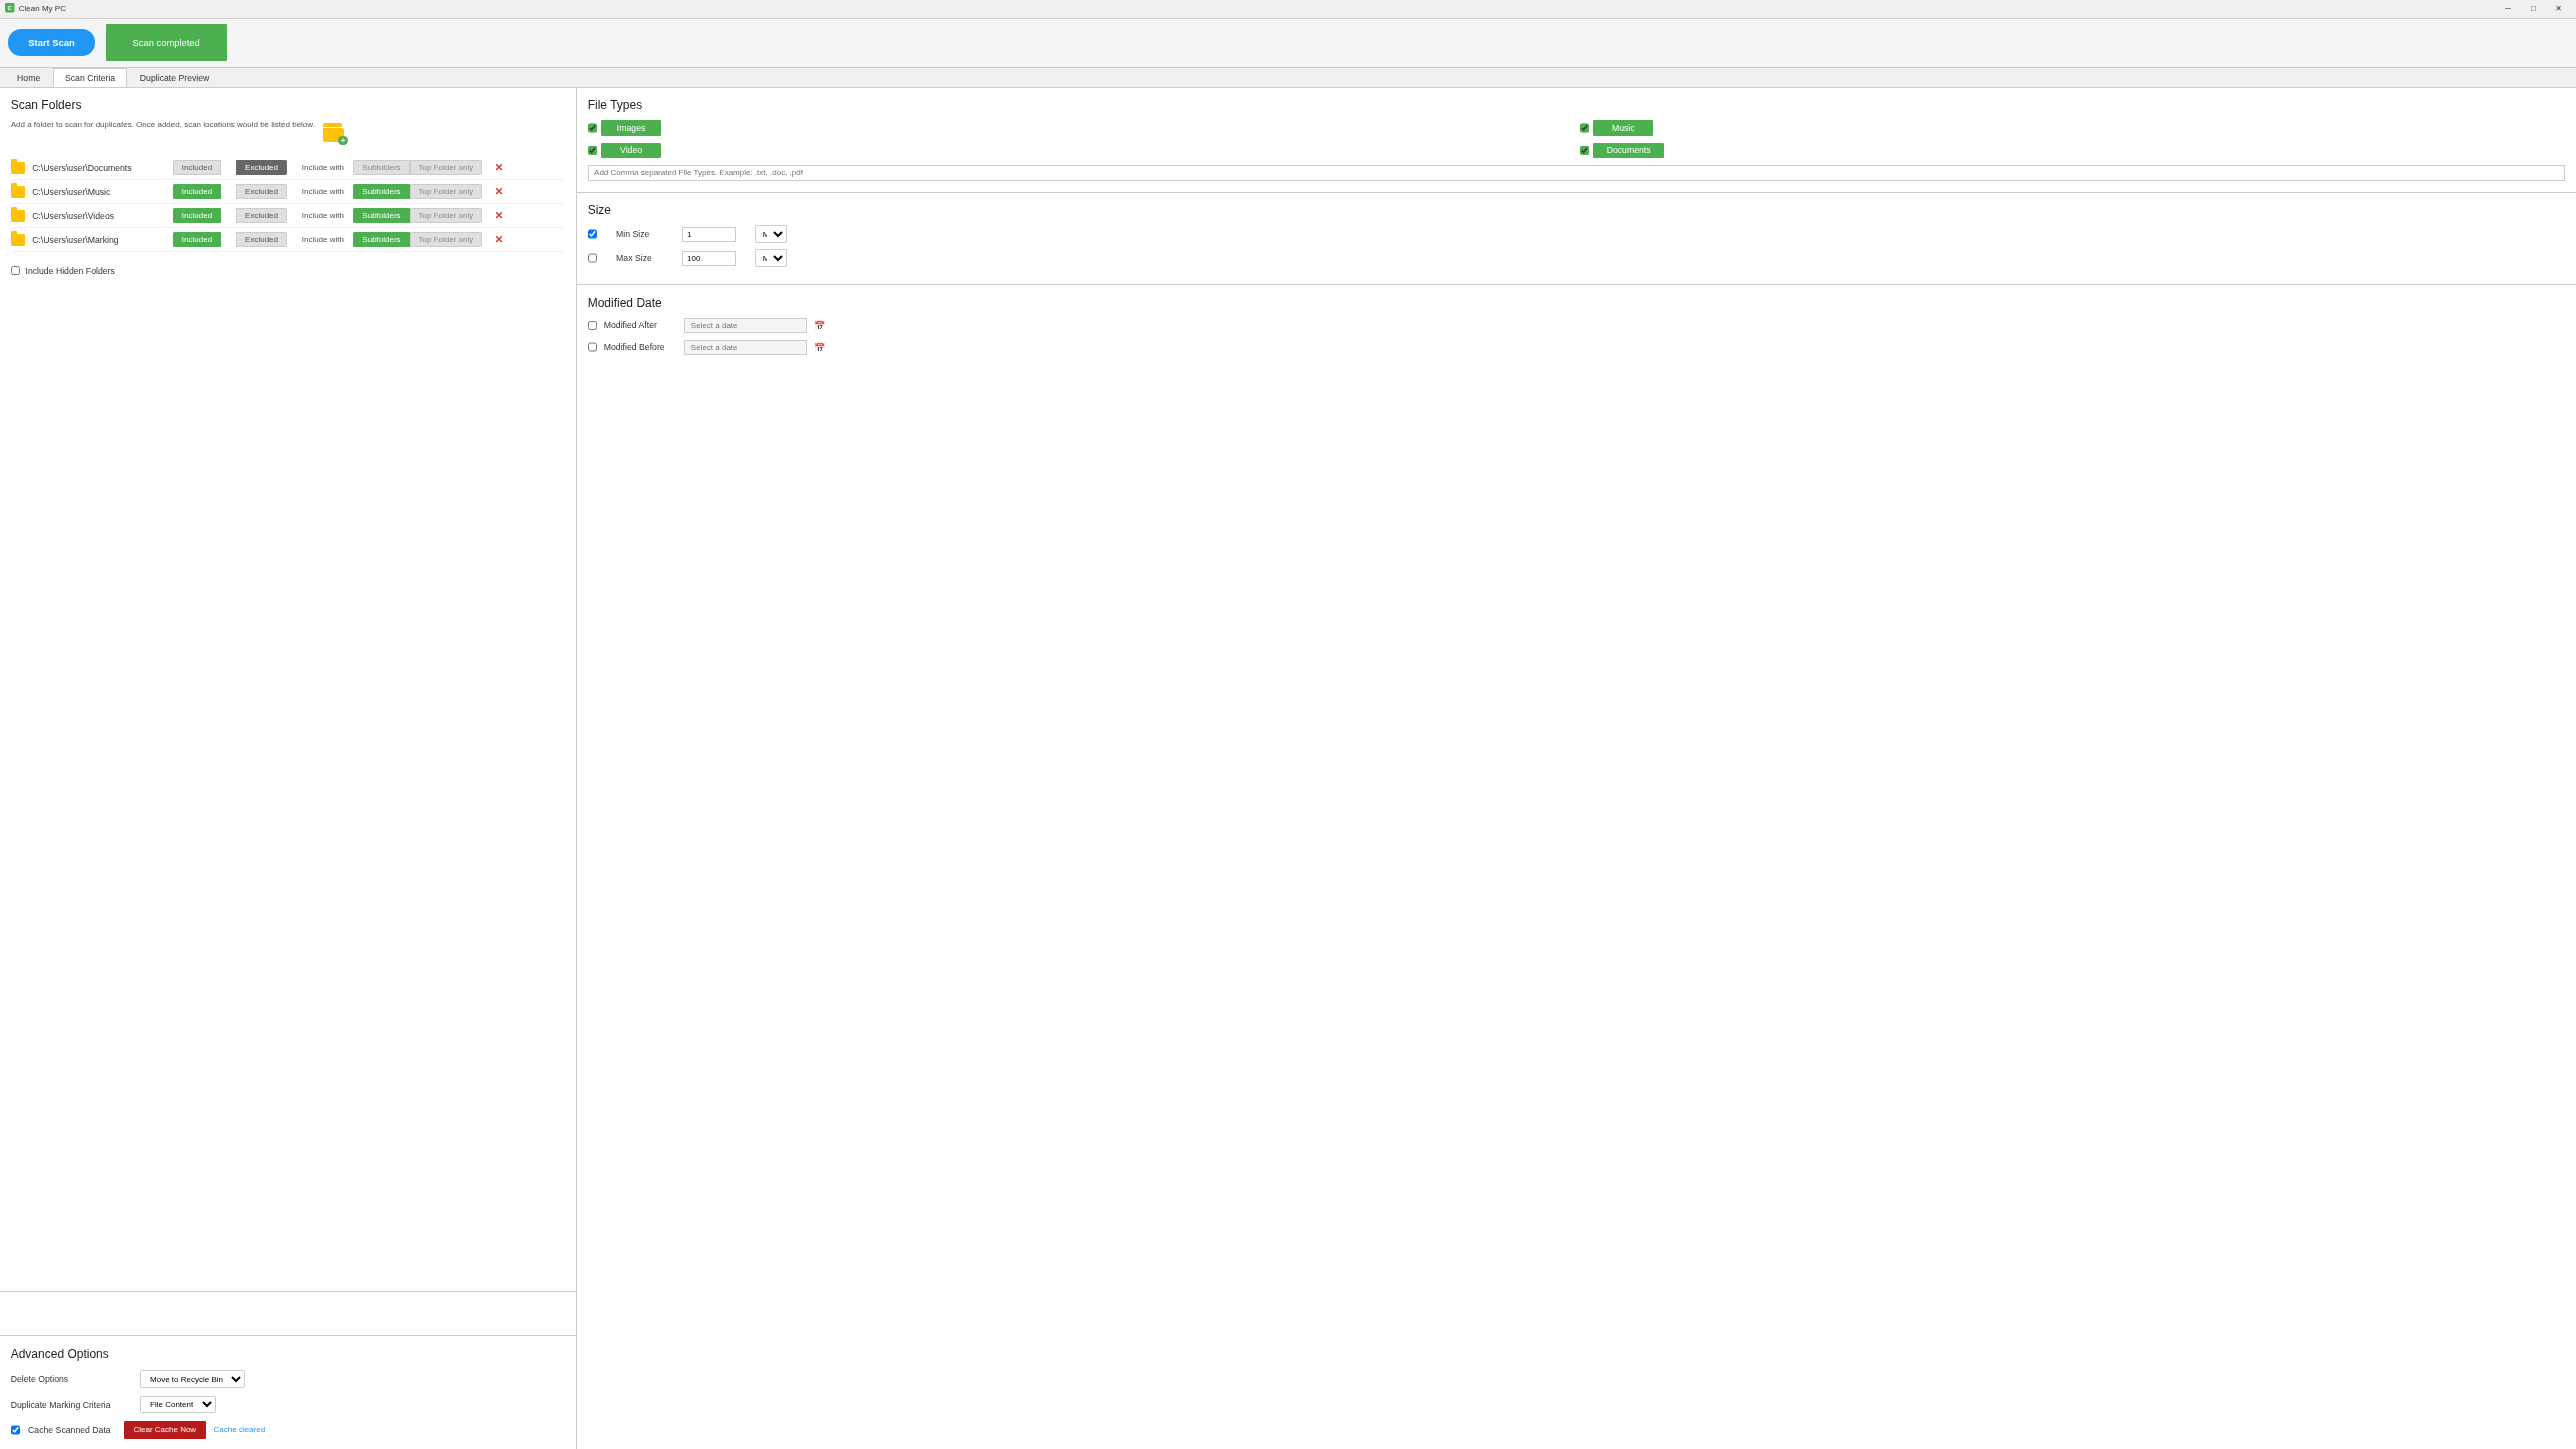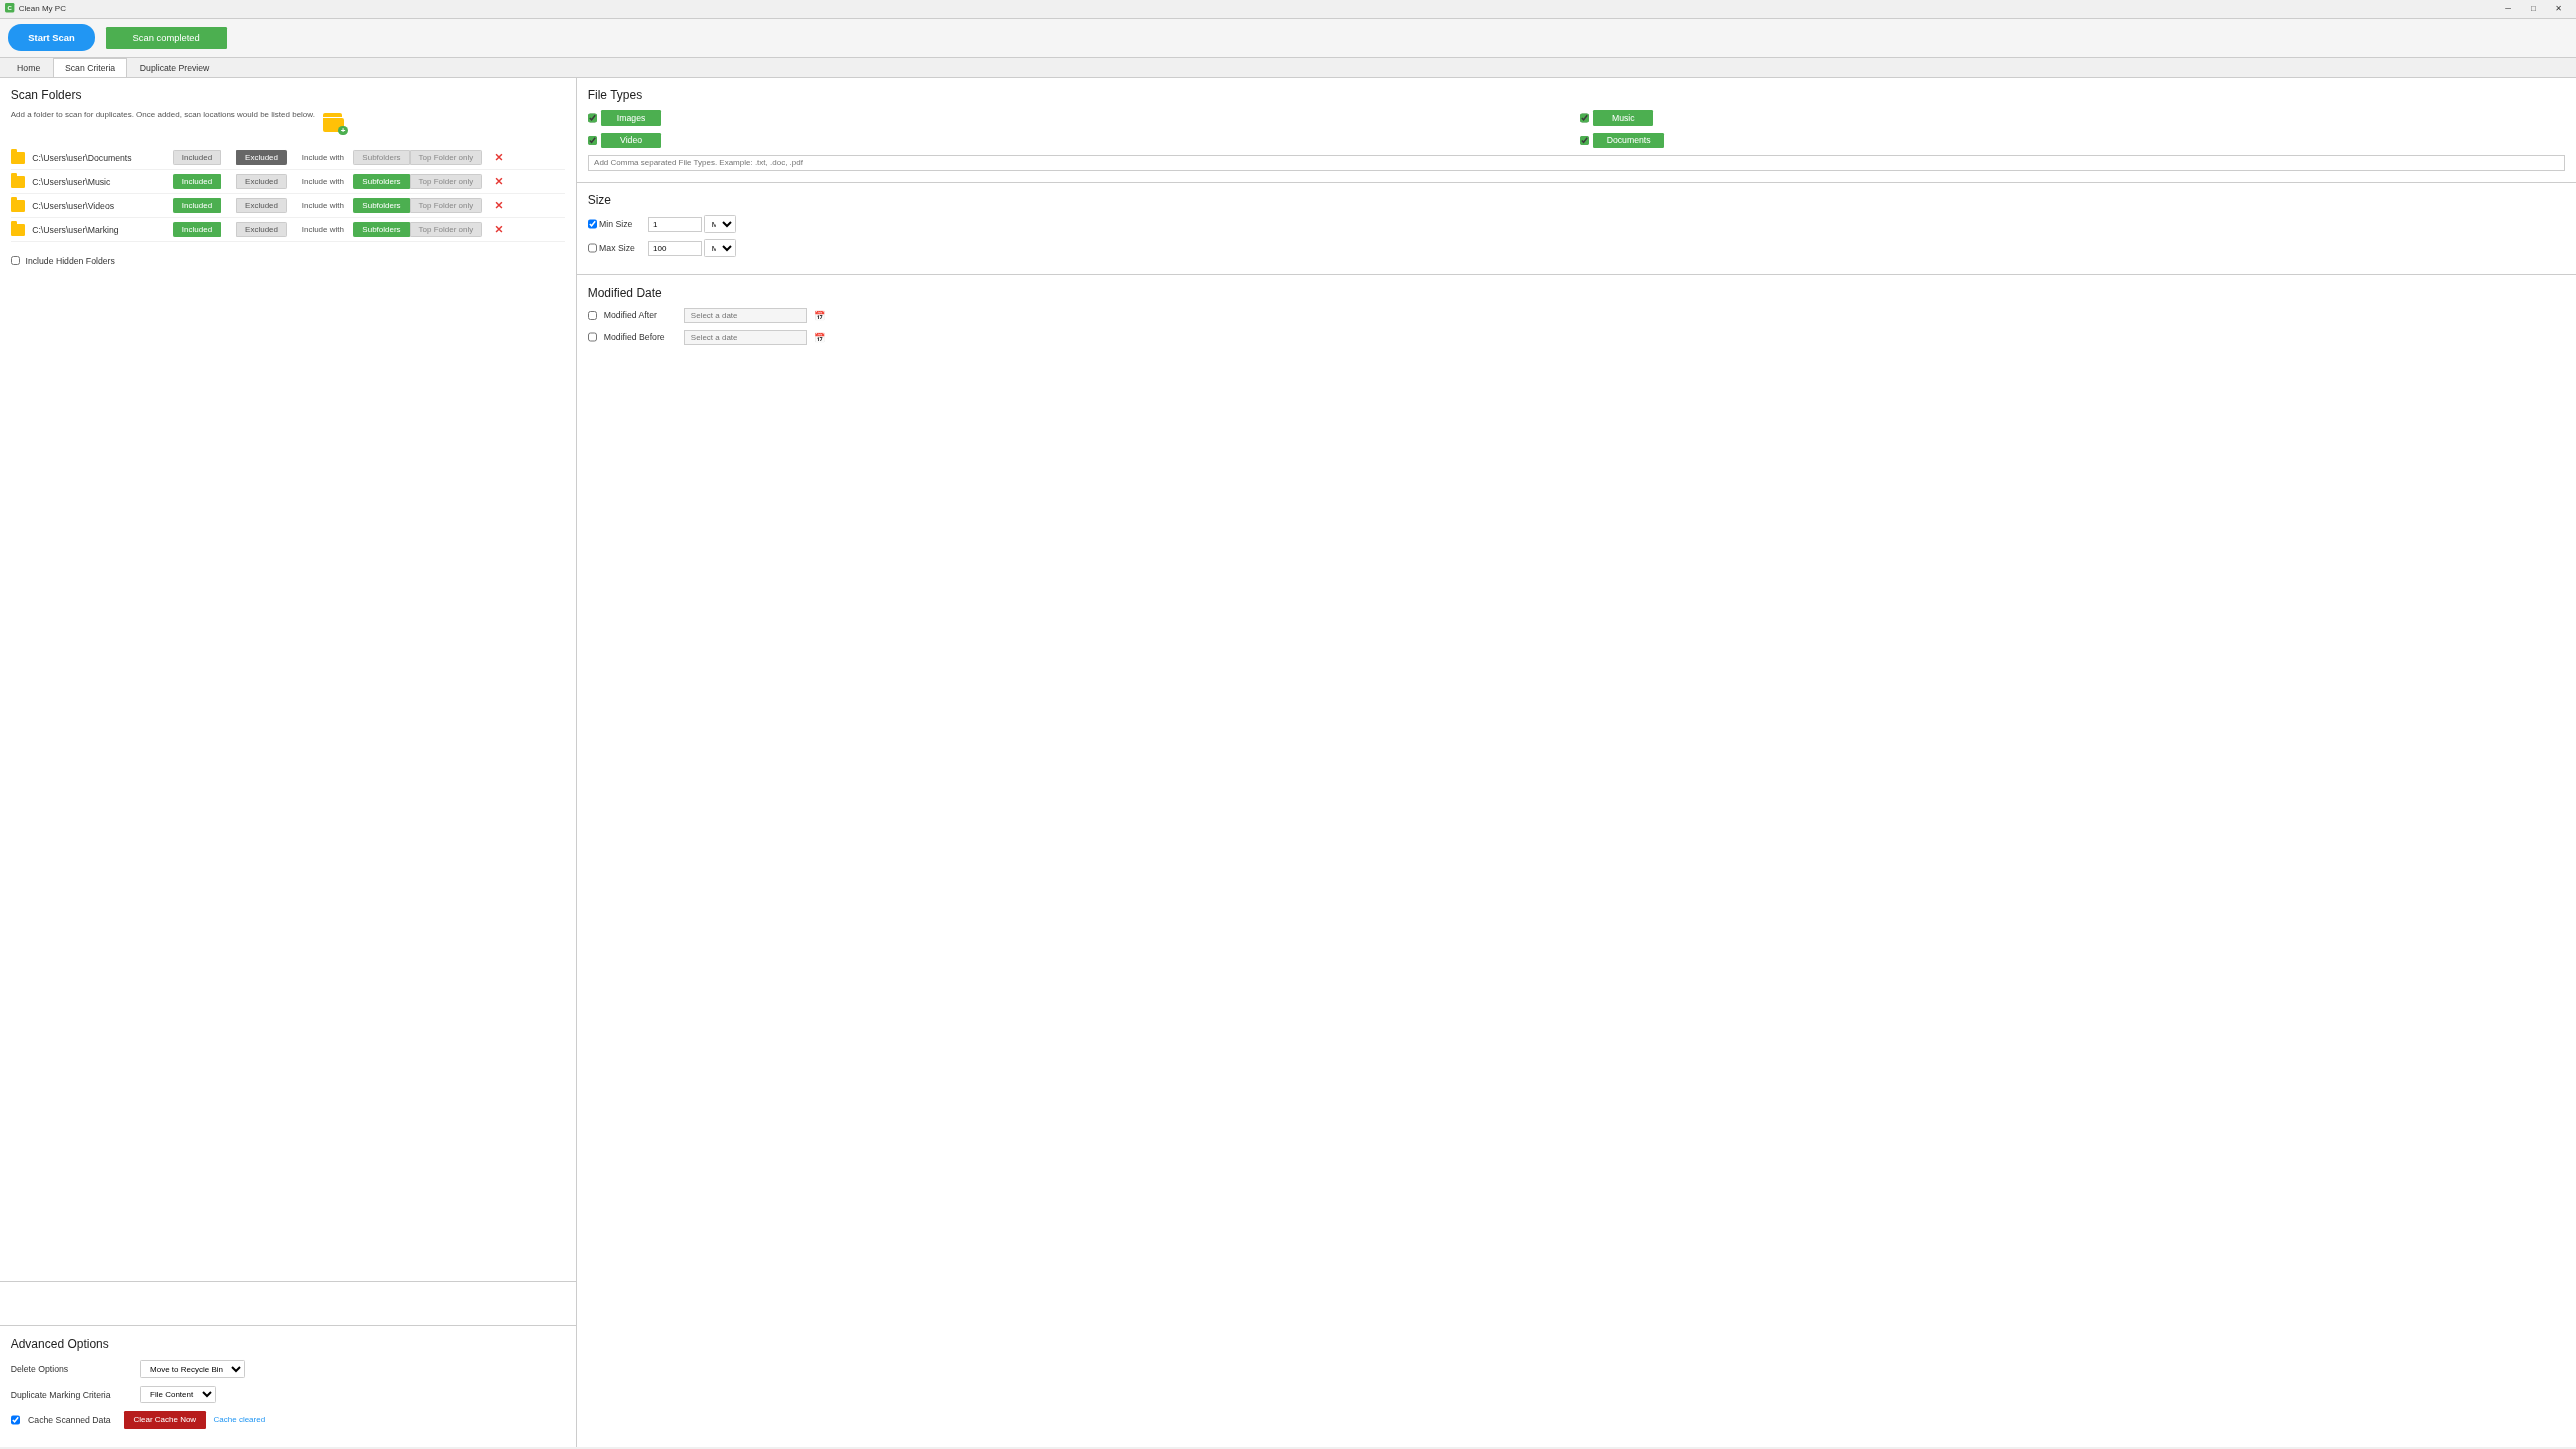--- a/index.html
+++ b/index.html
@@ -50,21 +50,21 @@
       height: 27px;
     }
     #scan-progress {
       background: #4CAF50;
       color: white;
       padding: 4px 13.4px;
       font-size: 9.4px;
       font-weight: 500;
       border-radius: 1.3px;
       min-width: 121px;
-      height: 22px;
+      height: 37px;
       display: flex;
       align-items: center;
       justify-content: center;
     }
 
     
     #tabs {
       display: flex;
       background: #f0f0f0;
       border-bottom: 0.7px solid #ccc;
@@ -333,21 +333,21 @@
     
     #size-section {
       flex: 0 0 auto;
       padding: 10.7px;
       border-bottom: 0.7px solid #ccc;
       background: white;
     }
     .size-row {
       display: flex;
       align-items: center;
-      gap: 2px;
+      gap: 19px;
       margin-bottom: 6.7px;
     }
     .size-input {
       width: 54px;
       padding: 2px 4px;
       border: 0.7px solid #ccc;
       font-size: 8px;
     }
     .size-unit-select {
       width: 32px;

